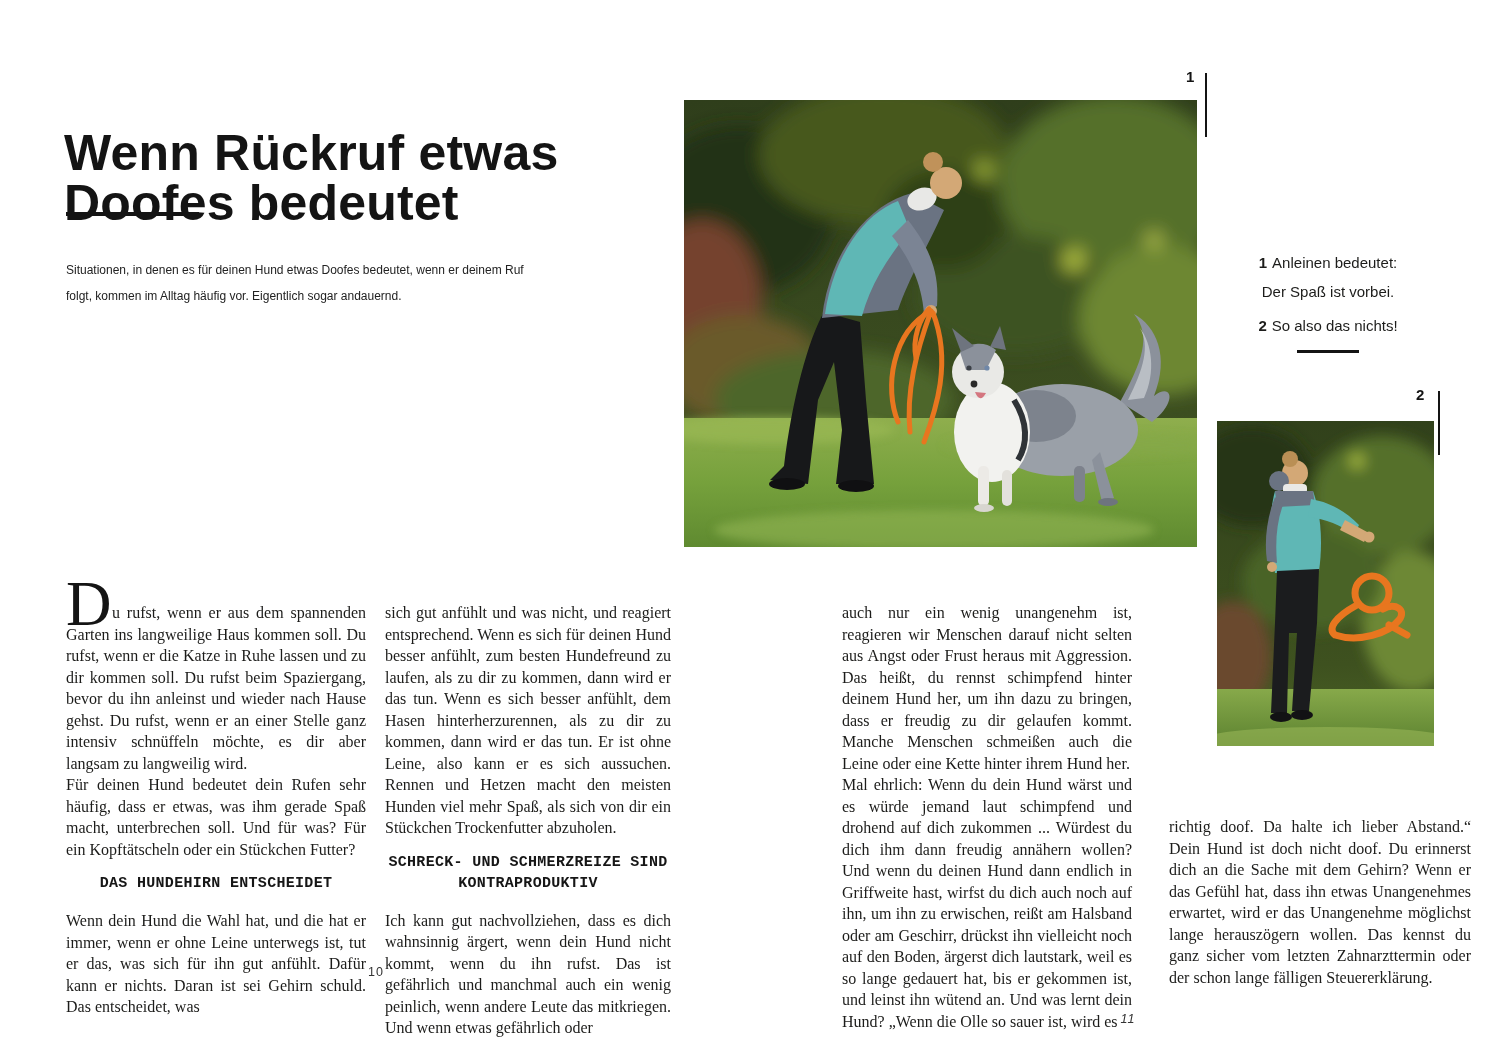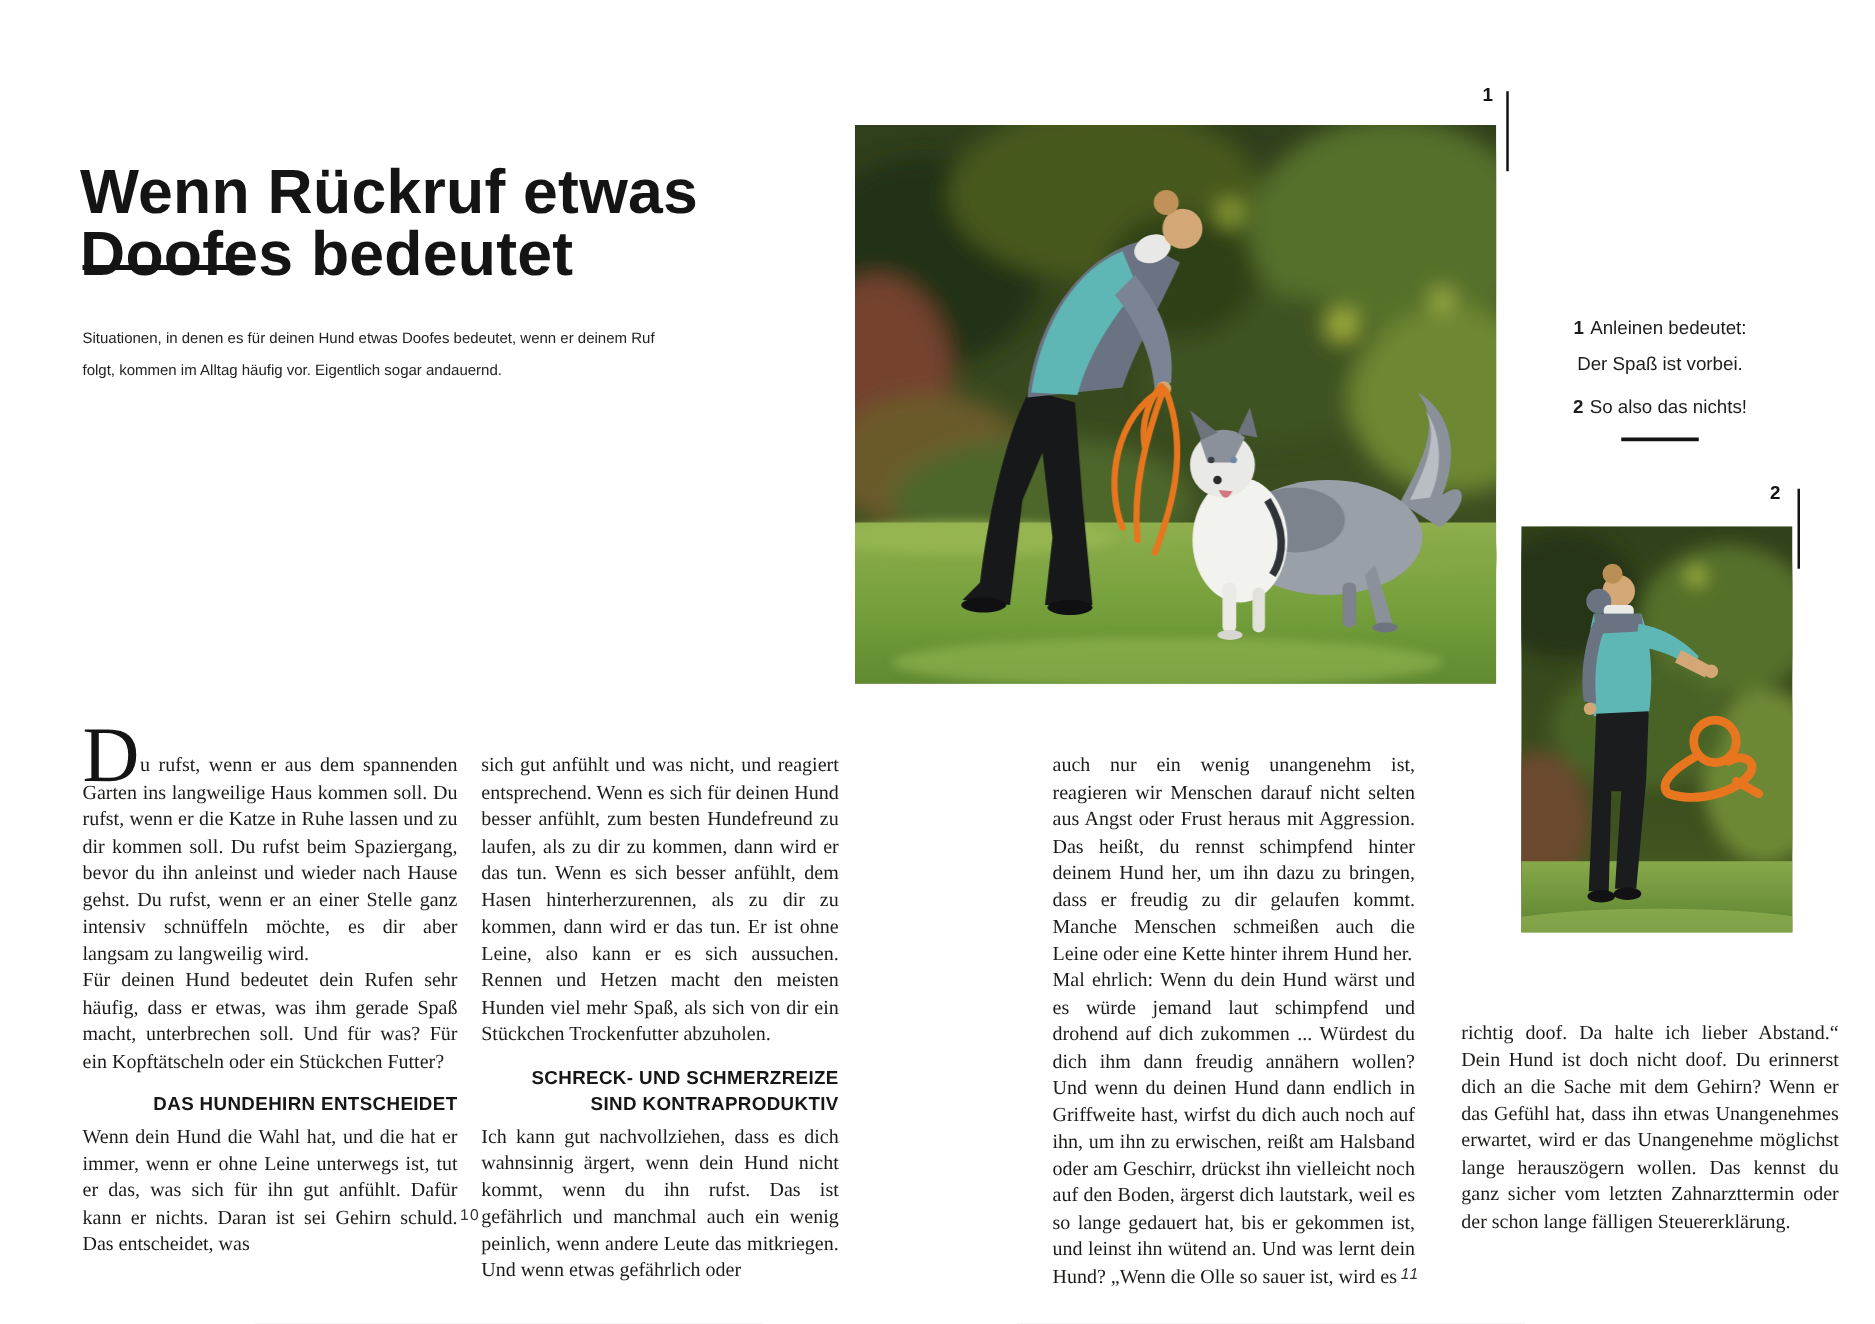--- a/index.html
+++ b/index.html
@@ -25,23 +25,23 @@
     font-family:"Liberation Serif",serif;
     font-size:16px;line-height:21.5px;text-align:justify;
     hyphens:auto;-webkit-hyphens:auto;color:#1c1c1a;
   }
   .col p{margin:0;}
   .col1{left:66px;top:602px;width:300px;}
   .col2{left:385px;top:602px;width:286px;}
   .col3{left:818px;top:602px;width:290px;margin-left:24px;}
   .col4{left:1133px;top:816px;width:302px;margin-left:36px;}
   .subhead{
-    font-family:Liberation Sans, sans-serif;font-weight:700;
+    font-family:Liberation Mono, monospace;font-weight:700;
     font-size:15px;line-height:21px;letter-spacing:.3px;color:#161616;
-    margin:13px 0 5px;text-align:right;
+    margin:13px 0 16px;text-align:center;
   }
   .dropcap{
     float:left;width:46px;height:21px;position:relative;
   }
   .dropcap span{
     position:absolute;left:0;bottom:-6px;
     font-family:"Liberation Serif",serif;font-size:63px;line-height:.8;
     font-weight:400;color:#141414;
   }
   

